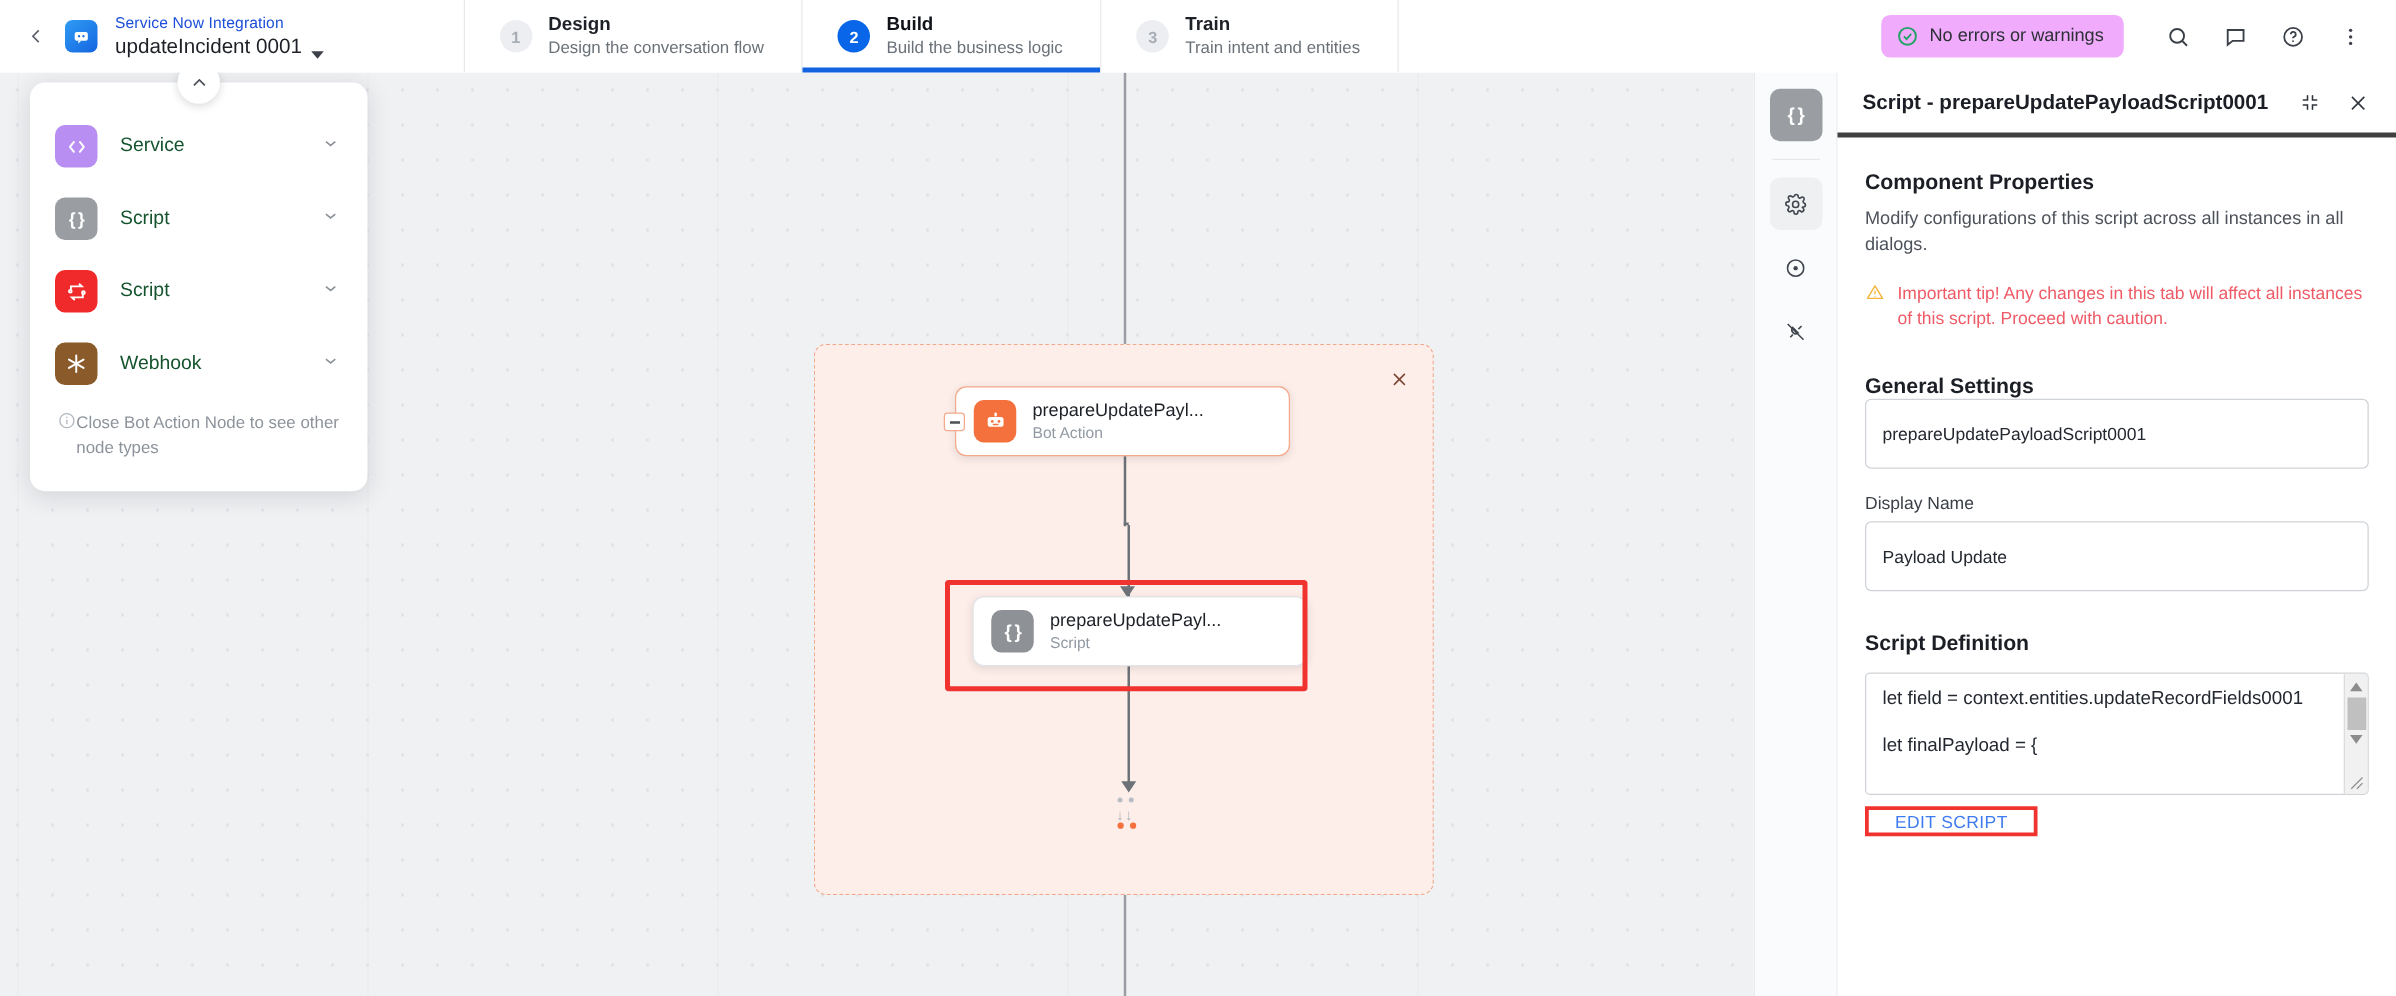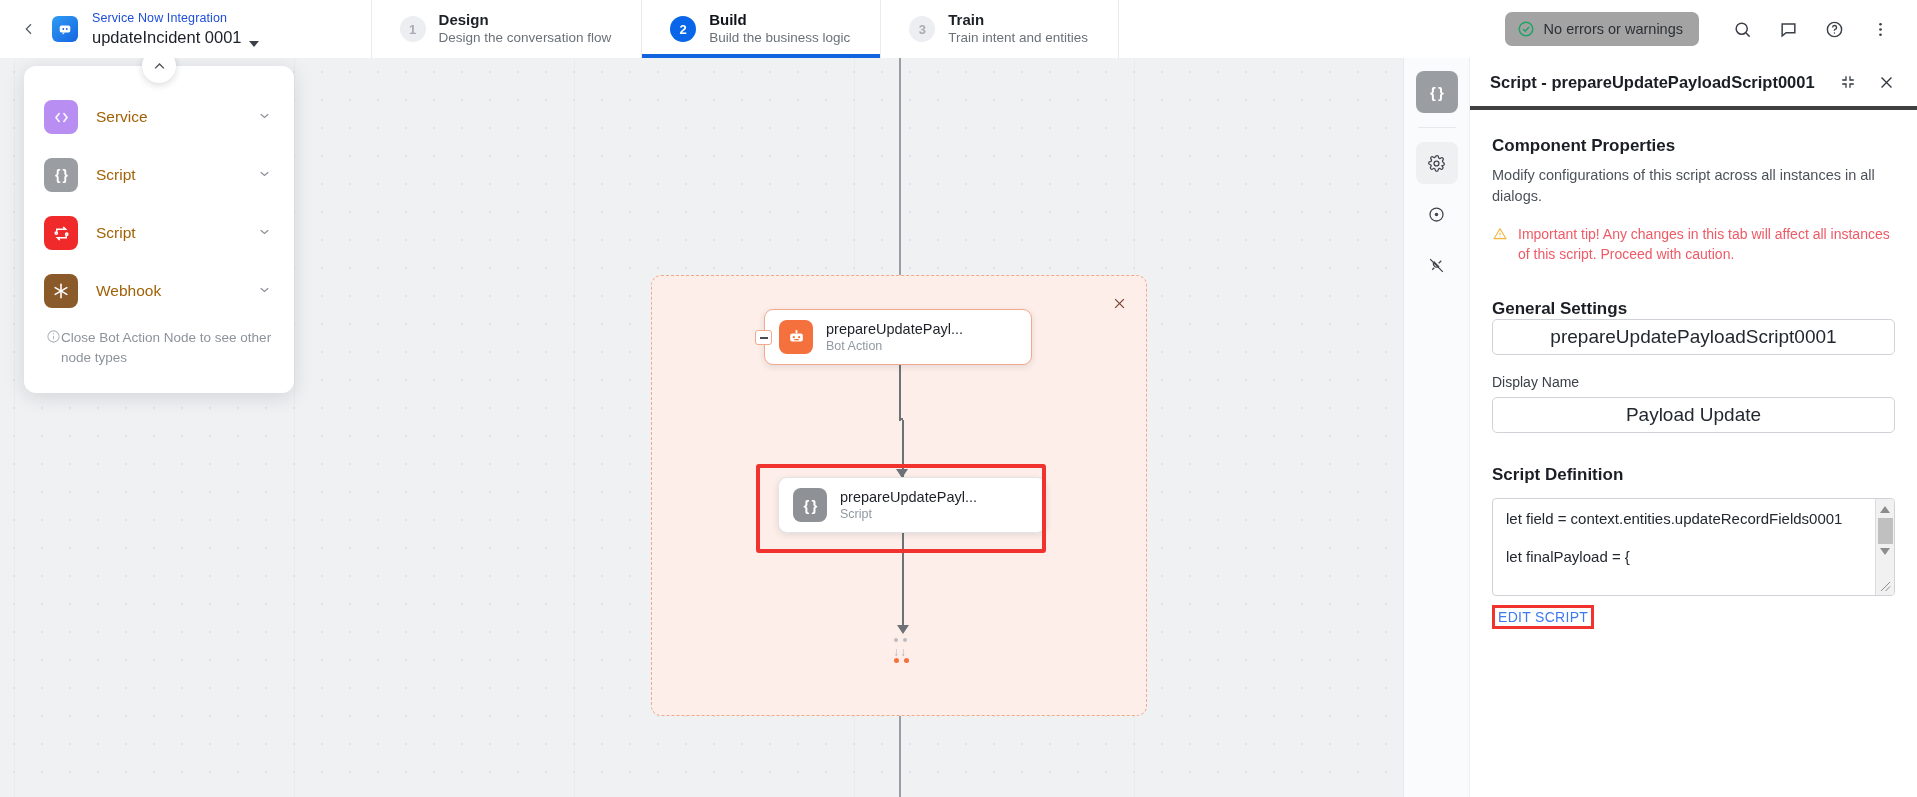--- a/index.html
+++ b/index.html
@@ -64,21 +64,21 @@
     content: ""; position: absolute; left: 0; right: 0; bottom: 0;
     height: 4px; background: #1163e0;
   }
 
   .topbar-right {
     margin-left: auto; display: flex; align-items: center; gap: 4px;
     padding-right: 16px;
   }
   .status-pill {
     display: flex; align-items: center; gap: 9px;
-    background: #a3a3a3; border-radius: 7px;
+    background: #f0abfc; border-radius: 7px;
     padding: 8px 16px 8px 12px; margin-right: 18px;
     font-size: 14.5px; color: #2c3036; font-weight: 500;
   }
   .icon-btn {
     width: 42px; height: 42px; border-radius: 6px;
     display: flex; align-items: center; justify-content: center;
     color: #3b4048; cursor: pointer; background: transparent; border: none;
   }
 
   
@@ -205,21 +205,21 @@
   }
   .pal-item {
     display: flex; align-items: center; height: 58px;
     padding: 0 22px 0 20px; cursor: pointer;
   }
   .pal-ic {
     width: 34px; height: 34px; border-radius: 8px; flex: 0 0 auto;
     display: flex; align-items: center; justify-content: center;
     color: #fff; margin-right: 18px; font-weight: 700; font-size: 14px;
   }
-  .pal-label { font-size: 15.5px; color: #a16207; font-weight: 500; }
+  .pal-label { font-size: 15.5px; color: #14532d; font-weight: 500; }
   .pal-chev { margin-left: auto; color: #8b9099; }
   .pal-note {
     display: flex; gap: 0; padding: 8px 22px 16px 22px;
     font-size: 13.5px; color: #8d939b; line-height: 1.45;
   }
   .pal-note .ic { flex: 0 0 auto; margin-top: 1px; color: #b2b7bf; }
 
   
   .rpanel {
     position: absolute; top: 58px; right: 0; width: 514px; height: 739px;
@@ -255,23 +255,23 @@
   .sec-desc { font-size: 14.5px; color: #4d525a; line-height: 1.48; margin-top: 9px; }
   .tip {
     display: flex; gap: 10px; margin-top: 16px;
     font-size: 14px; color: #ee5a66; line-height: 1.46;
   }
   .tip .ic { flex: 0 0 auto; margin-top: 2px; color: #f2b43b; }
 
   .gen-title { font-size: 17px; font-weight: 700; color: #1b1e24; margin-top: 34px; }
   .field-label { font-size: 14px; color: #3b4048; margin-top: 19px; margin-bottom: 7px; }
   .field-input {
-    width: 100%; height: 36px; border: 1px solid #cfd3d8; border-radius: 5px;
-    padding: 0 13px; font-size: 19px; color: #23272f;
-    font-family: "Liberation Sans", sans-serif; background: #fff; text-align: center;
+    width: 100%; height: 56px; border: 1px solid #cfd3d8; border-radius: 5px;
+    padding: 0 13px; font-size: 14px; color: #23272f;
+    font-family: "Liberation Sans", sans-serif; background: #fff;
   }
 
   .script-def-title { font-size: 17px; font-weight: 700; color: #1b1e24; margin-top: 32px; }
   .script-box {
     position: relative; margin-top: 13px;
     border: 1px solid #cfd3d8; border-radius: 4px; background: #fff;
     height: 98px; overflow: hidden;
   }
   .script-text {
     padding: 10px 34px 0 13px; font-size: 15px; color: #23272f;
@@ -289,21 +289,21 @@
   .sbar-up { border-bottom: 7px solid #8d8d8d; margin-top: 7px; }
   .sbar-dn { border-top: 7px solid #8d8d8d; margin-top: 4px; }
   .sbar-thumb { width: 15px; height: 26px; background: #c0c0c0; margin-top: 5px; }
   .resize-grip {
     position: absolute; right: 1px; bottom: 1px; width: 16px; height: 16px;
     cursor: nwse-resize; color: #8d8d8d; font-size: 11px;
   }
   .edit-script {
     display: inline-block; margin-top: 9px;
     font-size: 14px; color: #3e7bef; letter-spacing: .3px;
-    border: 3px solid #f0332e; padding: 1px 3px; cursor: pointer;
+    border: 3px solid #f0332e; padding: 1px 21px; cursor: pointer;
   }
 </style>
 </head>
 <body>
 
 <div class="topbar">
   <div class="back-arrow">
     <svg width="16" height="16" viewBox="0 0 24 24" fill="none" stroke="currentColor" stroke-width="2">
       <polyline points="15 5 8 12 15 19"></polyline>
     </svg>

